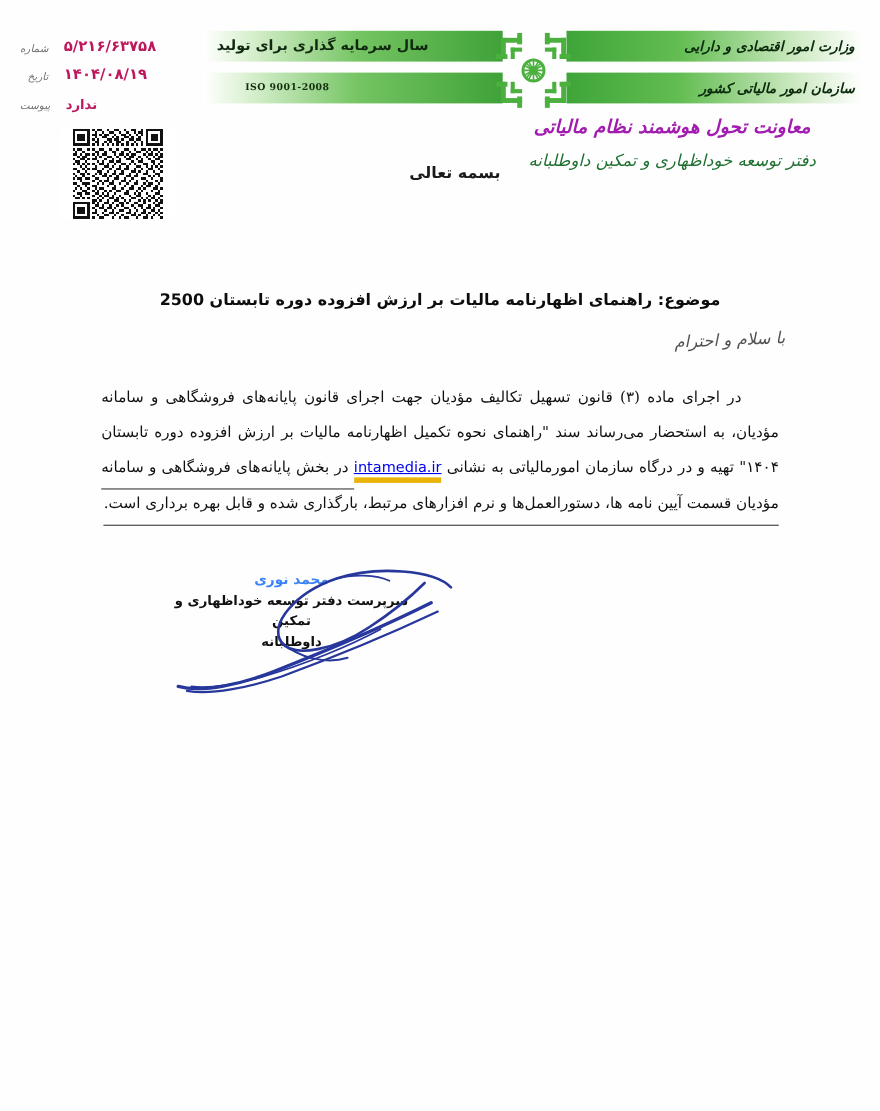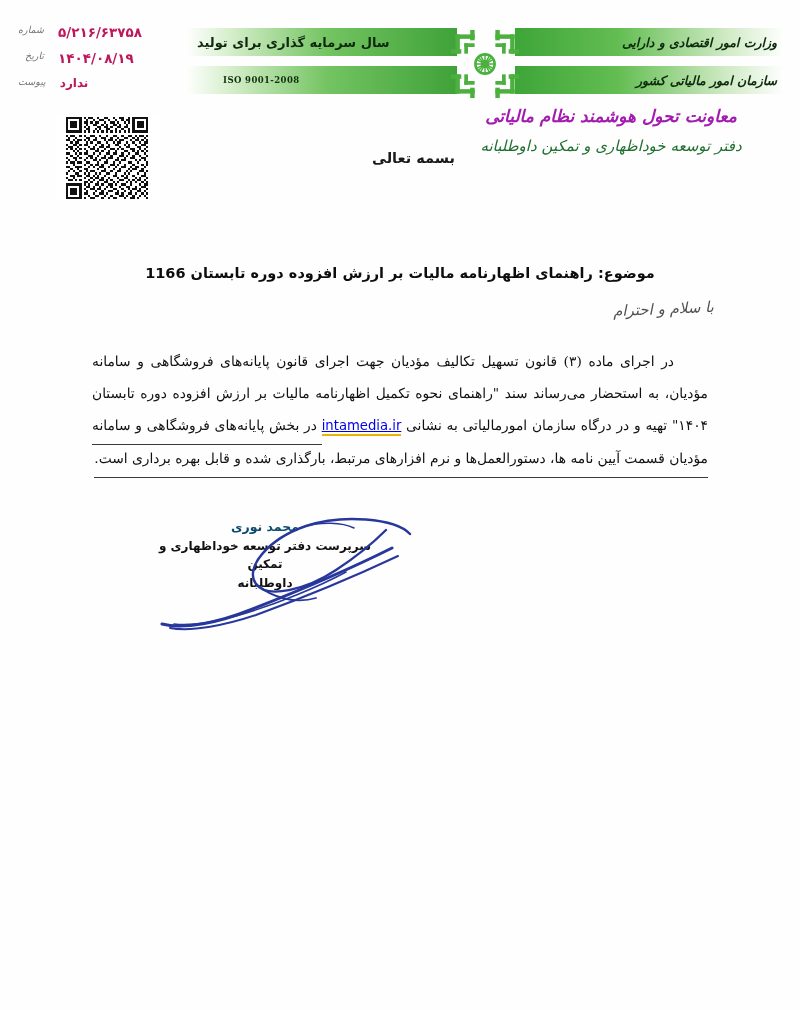--- a/index.html
+++ b/index.html
@@ -28,21 +28,21 @@
     position: absolute;
     left: 18px;
     top: 24px;
     width: 170px;
     direction: rtl;
     text-align: left;
   }
   .meta-row {
     display: flex;
     flex-direction: row-reverse;
-    align-items: flex-start;
+    align-items: flex-end;
     justify-content: flex-start;
     gap: 14px;
     height: 26px;
   }
   .meta-label {
     font-size: 9.5px;
     color: #5a5a5a;
     font-family: "DejaVu Serif", "Liberation Serif", serif;
     font-style: italic;
     min-width: 26px;
@@ -250,21 +250,21 @@
     line-height: 2.32;
     color: #101010;
     font-family: "DejaVu Serif", "Liberation Serif", serif;
   }
   .body-text .indent { display: inline-block; width: 34px; }
   .url-link {
     font-family: "DejaVu Sans", sans-serif;
     font-size: 13.2px;
     direction: ltr;
     unicode-bidi: embed;
-    border-bottom: 2px solid #eab308;
+    border-bottom: 5px solid #eab308;
     padding-bottom: 1px;
   }
   .ul-seg {
     border-bottom: 1px solid #3a3a3a;
     padding-bottom: 11px;
   }
 
   
   .sign-block {
     position: absolute;
@@ -278,21 +278,21 @@
     left: 140px;
     top: 0;
     width: 250px;
     text-align: center;
     direction: rtl;
     z-index: 2;
   }
   .sign-name {
     font-size: 12.5px;
     font-weight: 700;
-    color: #0c4a6e;
+    color: #3b82f6;
     line-height: 1.5;
     font-family: "DejaVu Sans", sans-serif;
   }
   .sign-title {
     font-size: 12px;
     font-weight: 700;
     color: #111;
     line-height: 1.55;
     font-family: "DejaVu Sans", sans-serif;
   }
@@ -454,21 +454,21 @@
   </div>
 
   <div class="dept-heading">
     <div class="dept-line1">معاونت تحول هوشمند نظام مالیاتی</div>
     <div class="dept-line2">دفتر توسعه خوداظهاری و تمکین داوطلبانه</div>
   </div>
 
   <div class="basmala">بسمه تعالی</div>
 
 
-  <div class="subject">موضوع: راهنمای اظهارنامه مالیات بر ارزش افزوده دوره تابستان 1166</div>
+  <div class="subject">موضوع: راهنمای اظهارنامه مالیات بر ارزش افزوده دوره تابستان 2500</div>
 
   <div class="salutation">با سلام و احترام</div>
 
   <div class="body-text">
     <span class="indent"></span><span>در اجرای ماده (۳) قانون تسهیل تکالیف مؤدیان جهت اجرای قانون پایانه‌های فروشگاهی و سامانه مؤدیان، به استحضار می‌رساند سند "راهنمای نحوه تکمیل اظهارنامه مالیات بر ارزش افزوده دوره تابستان ۱۴۰۴" تهیه و در درگاه سازمان امورمالیاتی به نشانی </span><a class="url-link" href="#">intamedia.ir</a><span class="ul-seg"> در بخش پایانه‌های فروشگاهی و سامانه مؤدیان قسمت آیین نامه ها، دستورالعمل‌ها و نرم افزارهای مرتبط، بارگذاری شده و قابل بهره برداری است.</span>
   </div>
 
   <div class="sign-block">
     <div class="sign-names">
       <div class="sign-name">محمد نوری</div>

